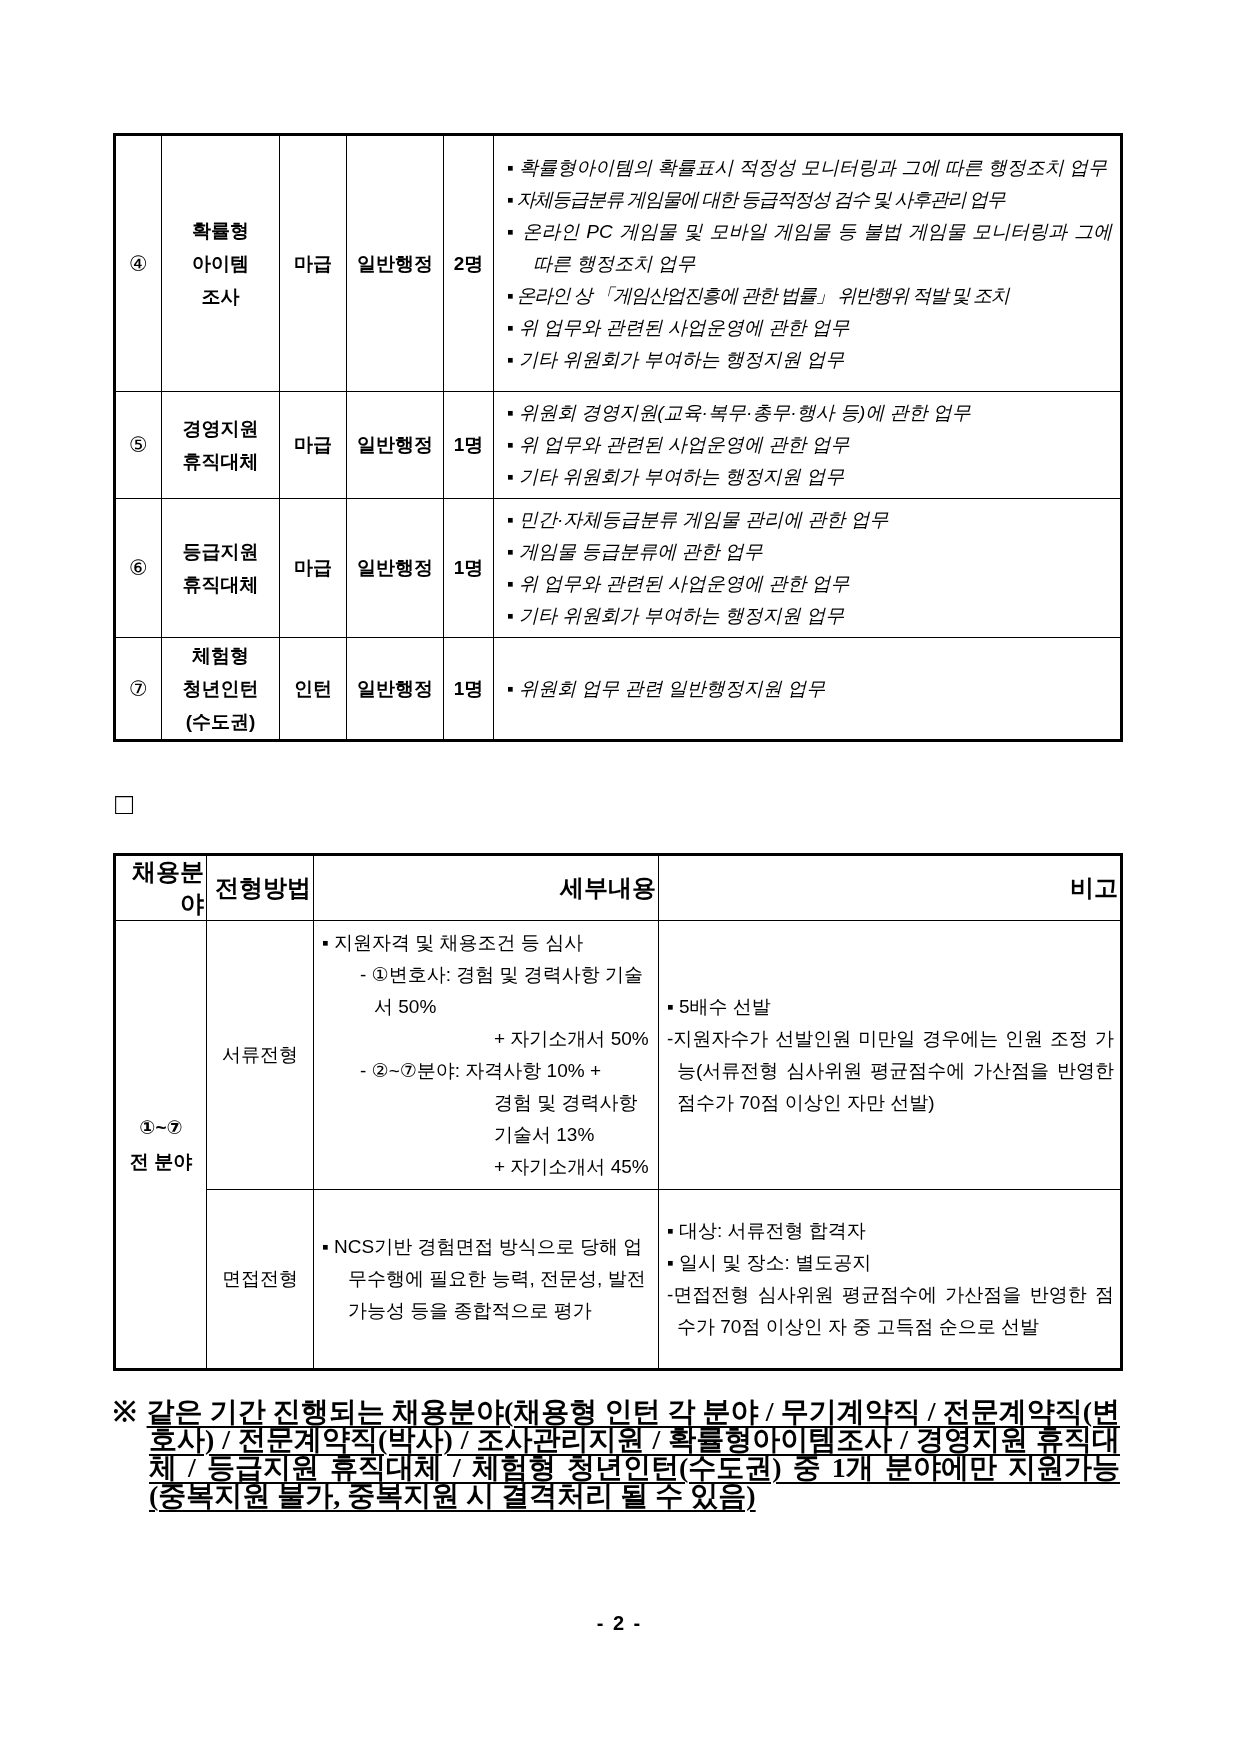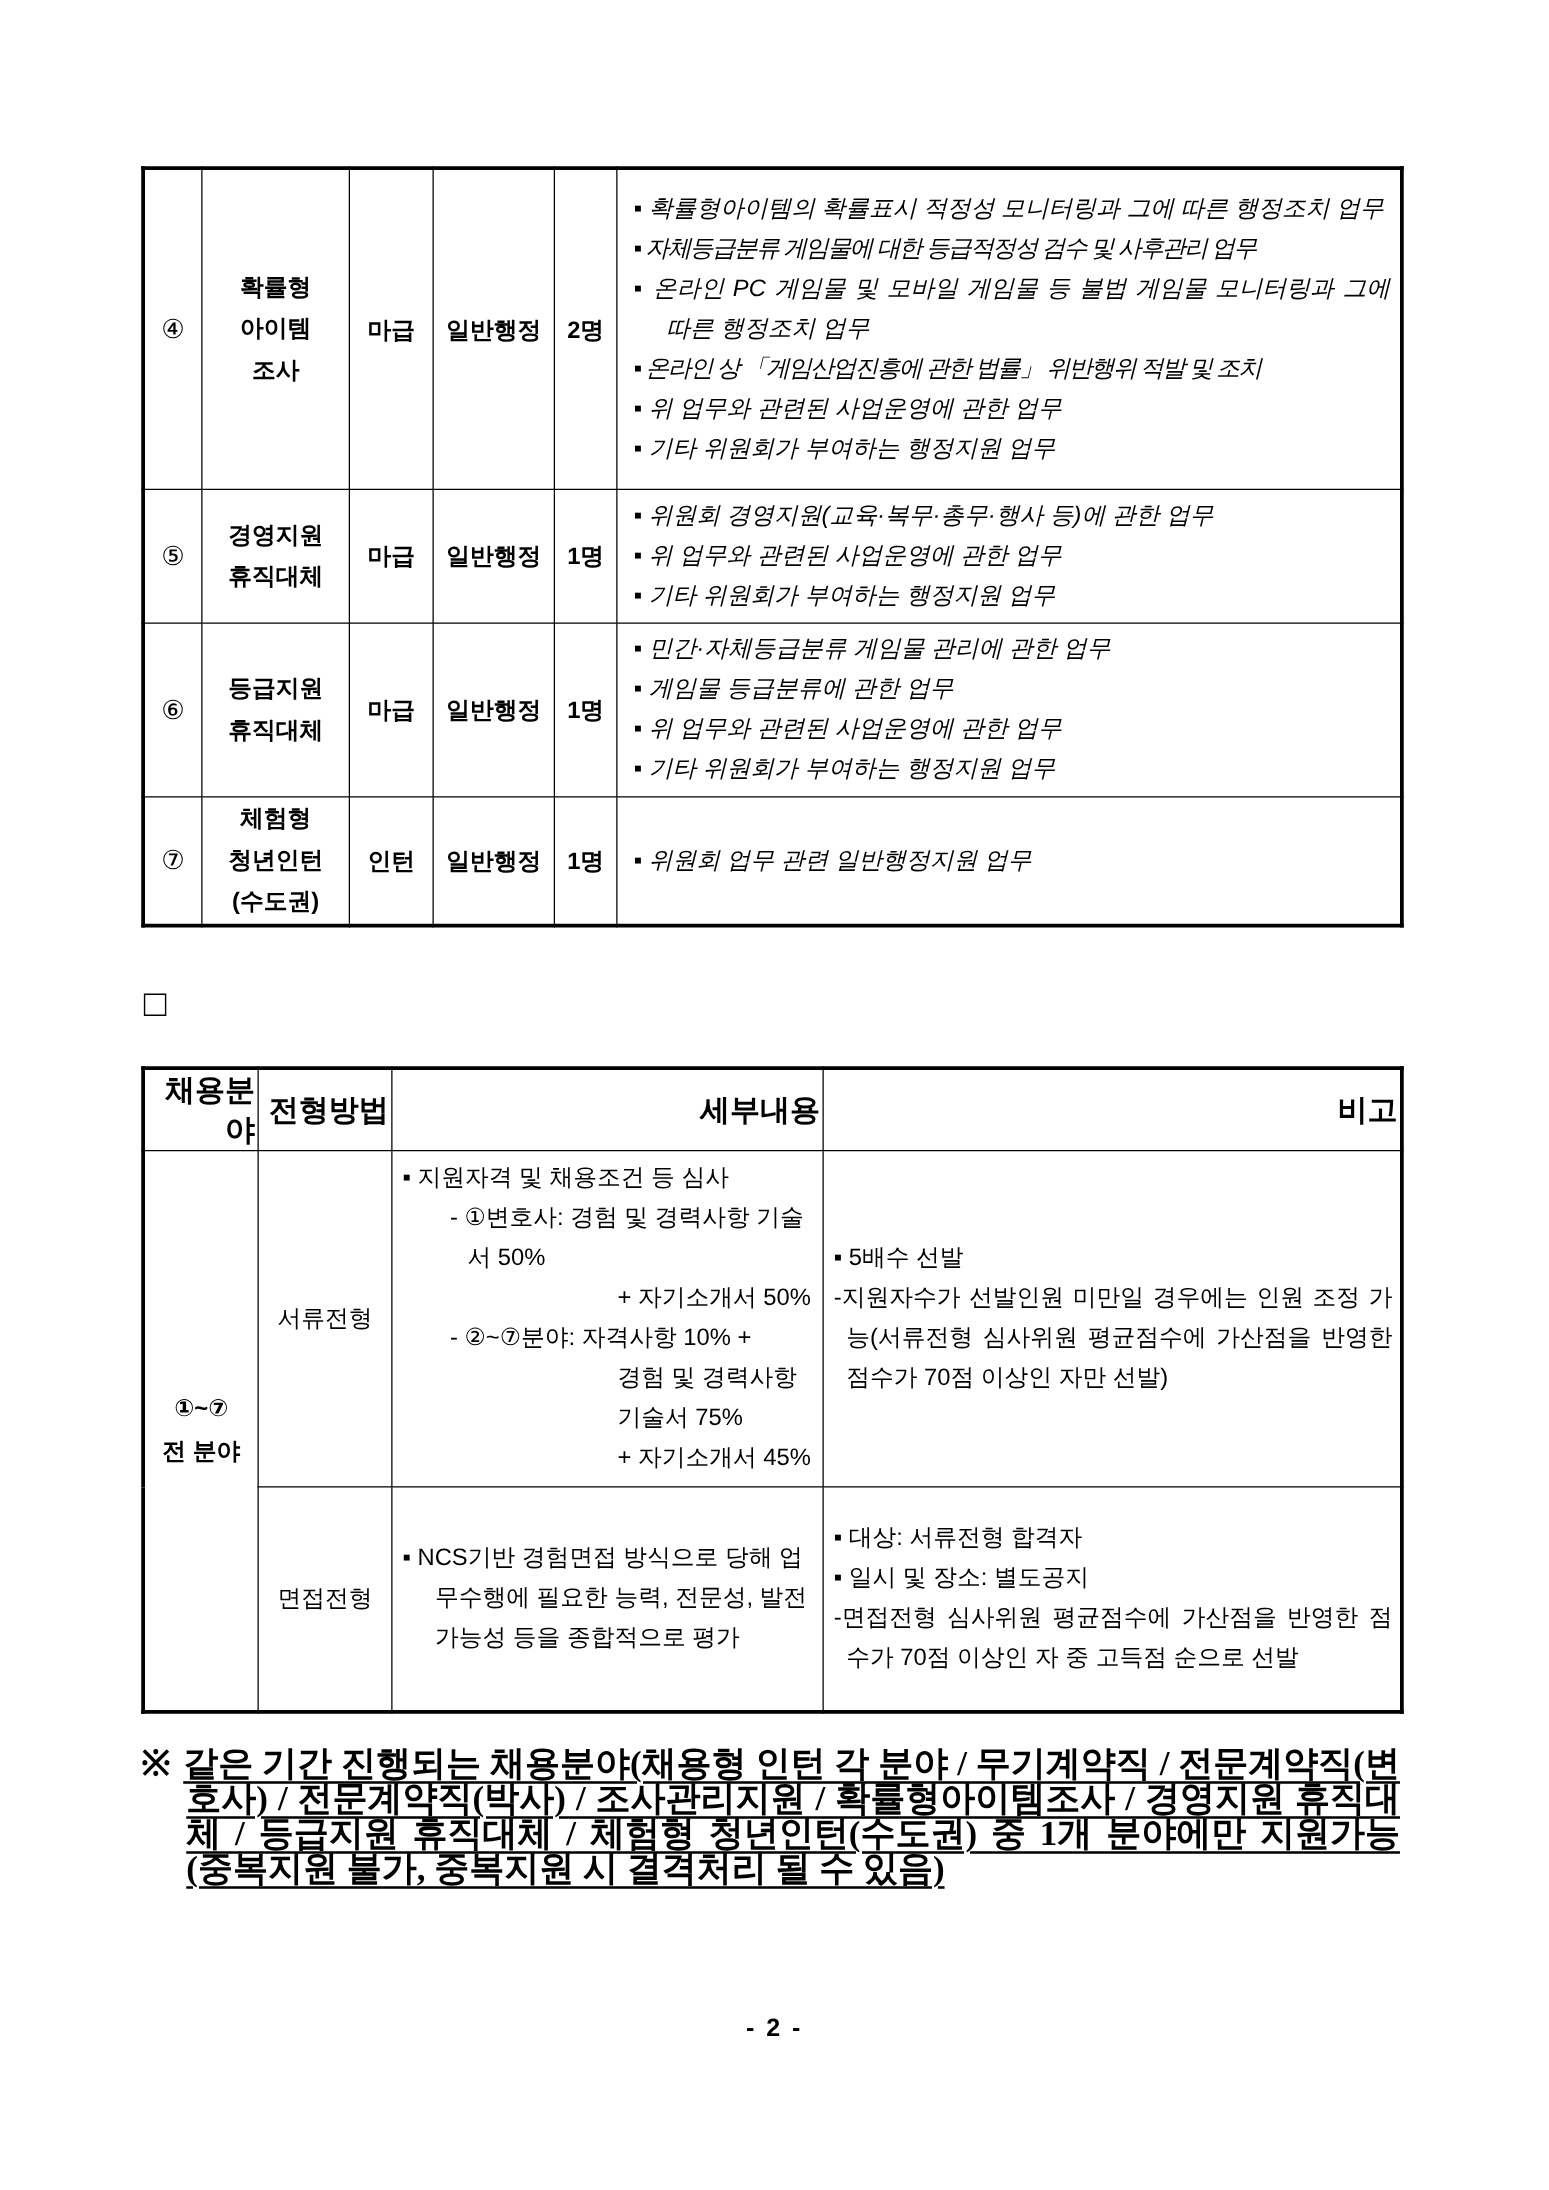--- a/index.html
+++ b/index.html
@@ -205,21 +205,21 @@
               <div class="pre">①~⑦
 전 분야</div>
             </td>
           <td class="c">서류전형</td>
           <td class="details">
             <div>
                 <div class="line">▪ 지원자격 및 채용조건 등 심사</div>
                 <div class="line sub">- ①변호사: 경험 및 경력사항 기술서 50%</div>
                 <div class="line sub2">+ 자기소개서 50%</div>
                 <div class="line sub">- ②~⑦분야: 자격사항 10% +</div>
-                <div class="line sub2">경험 및 경력사항 기술서 75%</div>
+                <div class="line sub2">경험 및 경력사항 기술서 13%</div>
                 <div class="line sub2">+ 자기소개서 45%</div>
               </div>
           </td>
           <td class="remarks">
             <div>
                 <div class="line">▪ 5배수 선발</div>
                 <div class="line dash">-지원자수가 선발인원 미만일 경우에는 인원 조정 가능(서류전형 심사위원 평균점수에 가산점을 반영한 점수가 70점 이상인 자만 선발)</div>
               </div>
           </td>
         </tr>

